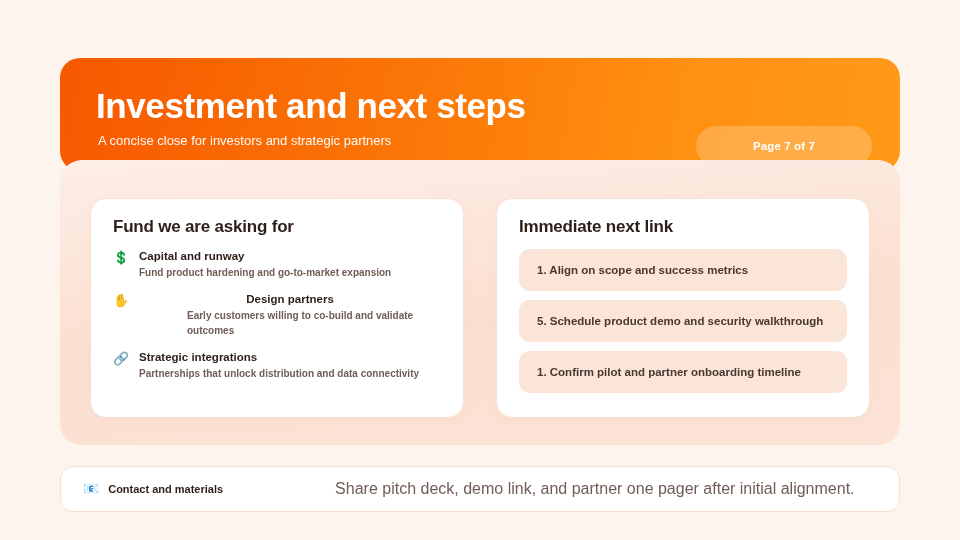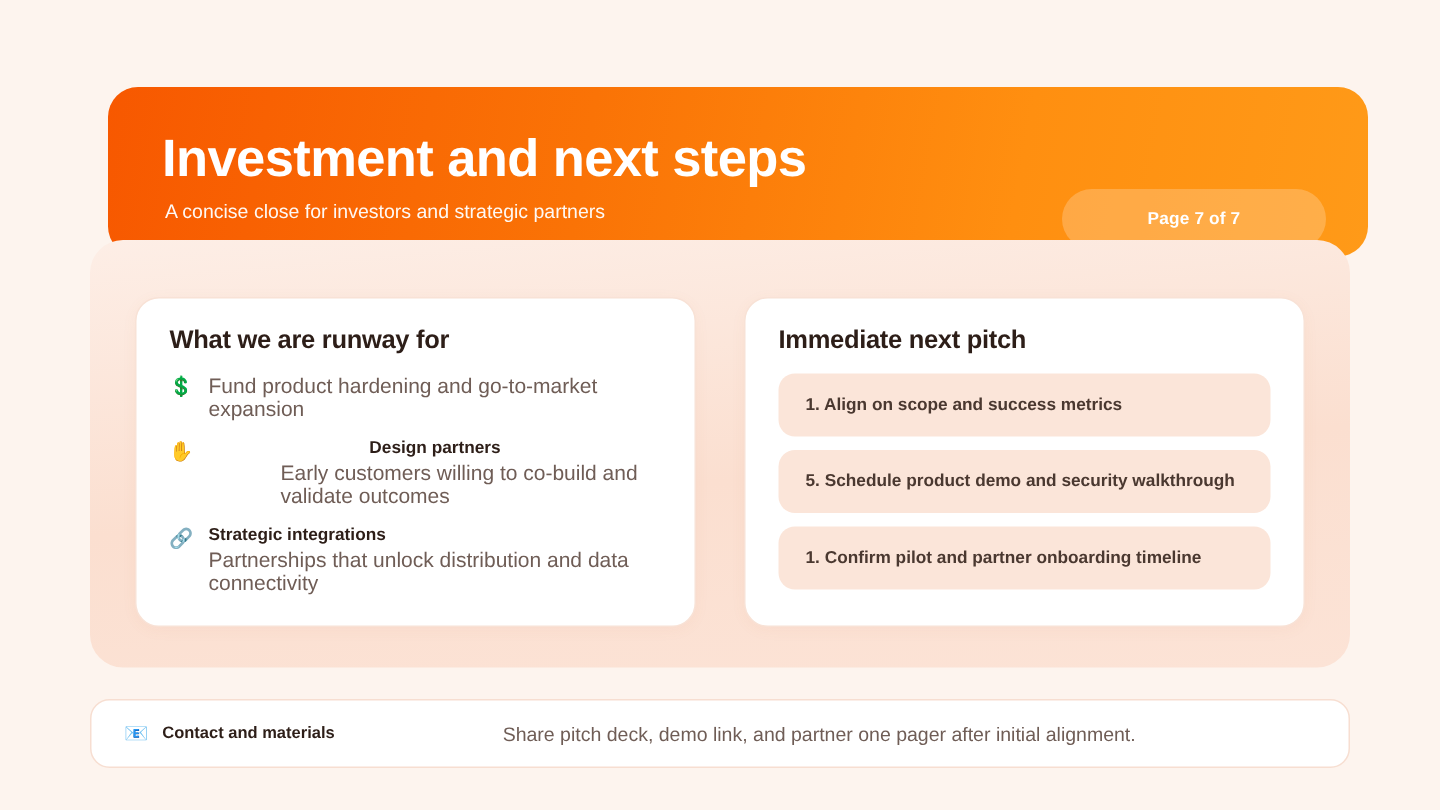--- a/index.html
+++ b/index.html
@@ -17,21 +17,21 @@
 
   .slide {
     position: absolute;
     inset: 0;
     background: #fdf4ee;
   }
 
   
   .header {
     position: absolute;
-    left: 72px;
+    left: 60px;
     top: 58px;
     width: 840px;
     height: 113px;
     border-radius: 20px;
     background: linear-gradient(100deg, #f75800 0%, #fa7306 38%, #ff8f10 72%, #ff9a18 100%);
     box-sizing: border-box;
     padding: 26px 34px 0 36px;
     overflow: hidden;
   }
   .header-title {
@@ -131,24 +131,25 @@
     margin-top: 1px;
   }
   .ask-text { flex: 1; }
   .ask-label {
     font-size: 11.5px;
     font-weight: bold;
     color: #2d1e18;
     line-height: 15px;
   }
   .ask-desc {
-    font-size: 14px;
+    font-size: 10px;
     color: #6f5d56;
     line-height: 15px;
     margin-top: 1px;
+    font-weight: bold;
   }
 
   
   .steps {
     margin: 0;
     padding: 0;
     list-style: none;
   }
   .step {
     background: #fbe5d9;
@@ -186,21 +187,21 @@
     line-height: 16px;
     margin-right: 9px;
   }
   .contact-label {
     font-size: 11px;
     font-weight: bold;
     color: #2d1e18;
     white-space: nowrap;
   }
   .contact-note {
-    font-size: 13px;
+    font-size: 16px;
     color: #6f5d56;
     margin-left: 112px;
     white-space: nowrap;
     text-align: right;
   }
 </style>
 </head>
 <body>
 
 <div class="slide">
@@ -209,26 +210,27 @@
     <h1 class="header-title">Investment and next steps</h1>
     <p class="header-subtitle">A concise close for investors and strategic partners</p>
     <div class="page-badge">Page 7 of 7</div>
   </div>
 
   <div class="panel"></div>
 
   <div class="cards">
 
     <div class="card">
-      <h2 class="card-title">What we are runway for</h2>
+      <h2 class="card-title">Fund we are asking for</h2>
       <ul class="ask-list">
 
         <li class="ask-item">
           <span class="ask-icon">💲</span>
           <span class="ask-text">
+            <span class="ask-label" style="display: block;">Capital and runway</span>
             <span class="ask-desc" style="display: block;">Fund product hardening and go-to-market expansion</span>
           </span>
         </li>
 
         <li class="ask-item">
           <span class="ask-icon">✋</span>
           <span class="ask-text">
             <span class="ask-label" style="display: block; text-align: center;">Design partners</span>
             <span class="ask-desc" style="display: block; padding-left: 48px;">Early customers willing to co-build and validate outcomes</span>
           </span>
@@ -239,21 +241,21 @@
           <span class="ask-text">
             <span class="ask-label" style="display: block;">Strategic integrations</span>
             <span class="ask-desc" style="display: block;">Partnerships that unlock distribution and data connectivity</span>
           </span>
         </li>
 
       </ul>
     </div>
 
     <div class="card">
-      <h2 class="card-title">Immediate next pitch</h2>
+      <h2 class="card-title">Immediate next link</h2>
       <ul class="steps">
         <li class="step">1. Align on scope and success metrics</li>
         <li class="step">5. Schedule product demo and security walkthrough</li>
         <li class="step">1. Confirm pilot and partner onboarding timeline</li>
       </ul>
     </div>
 
   </div>
 
   <div class="contact-bar">

